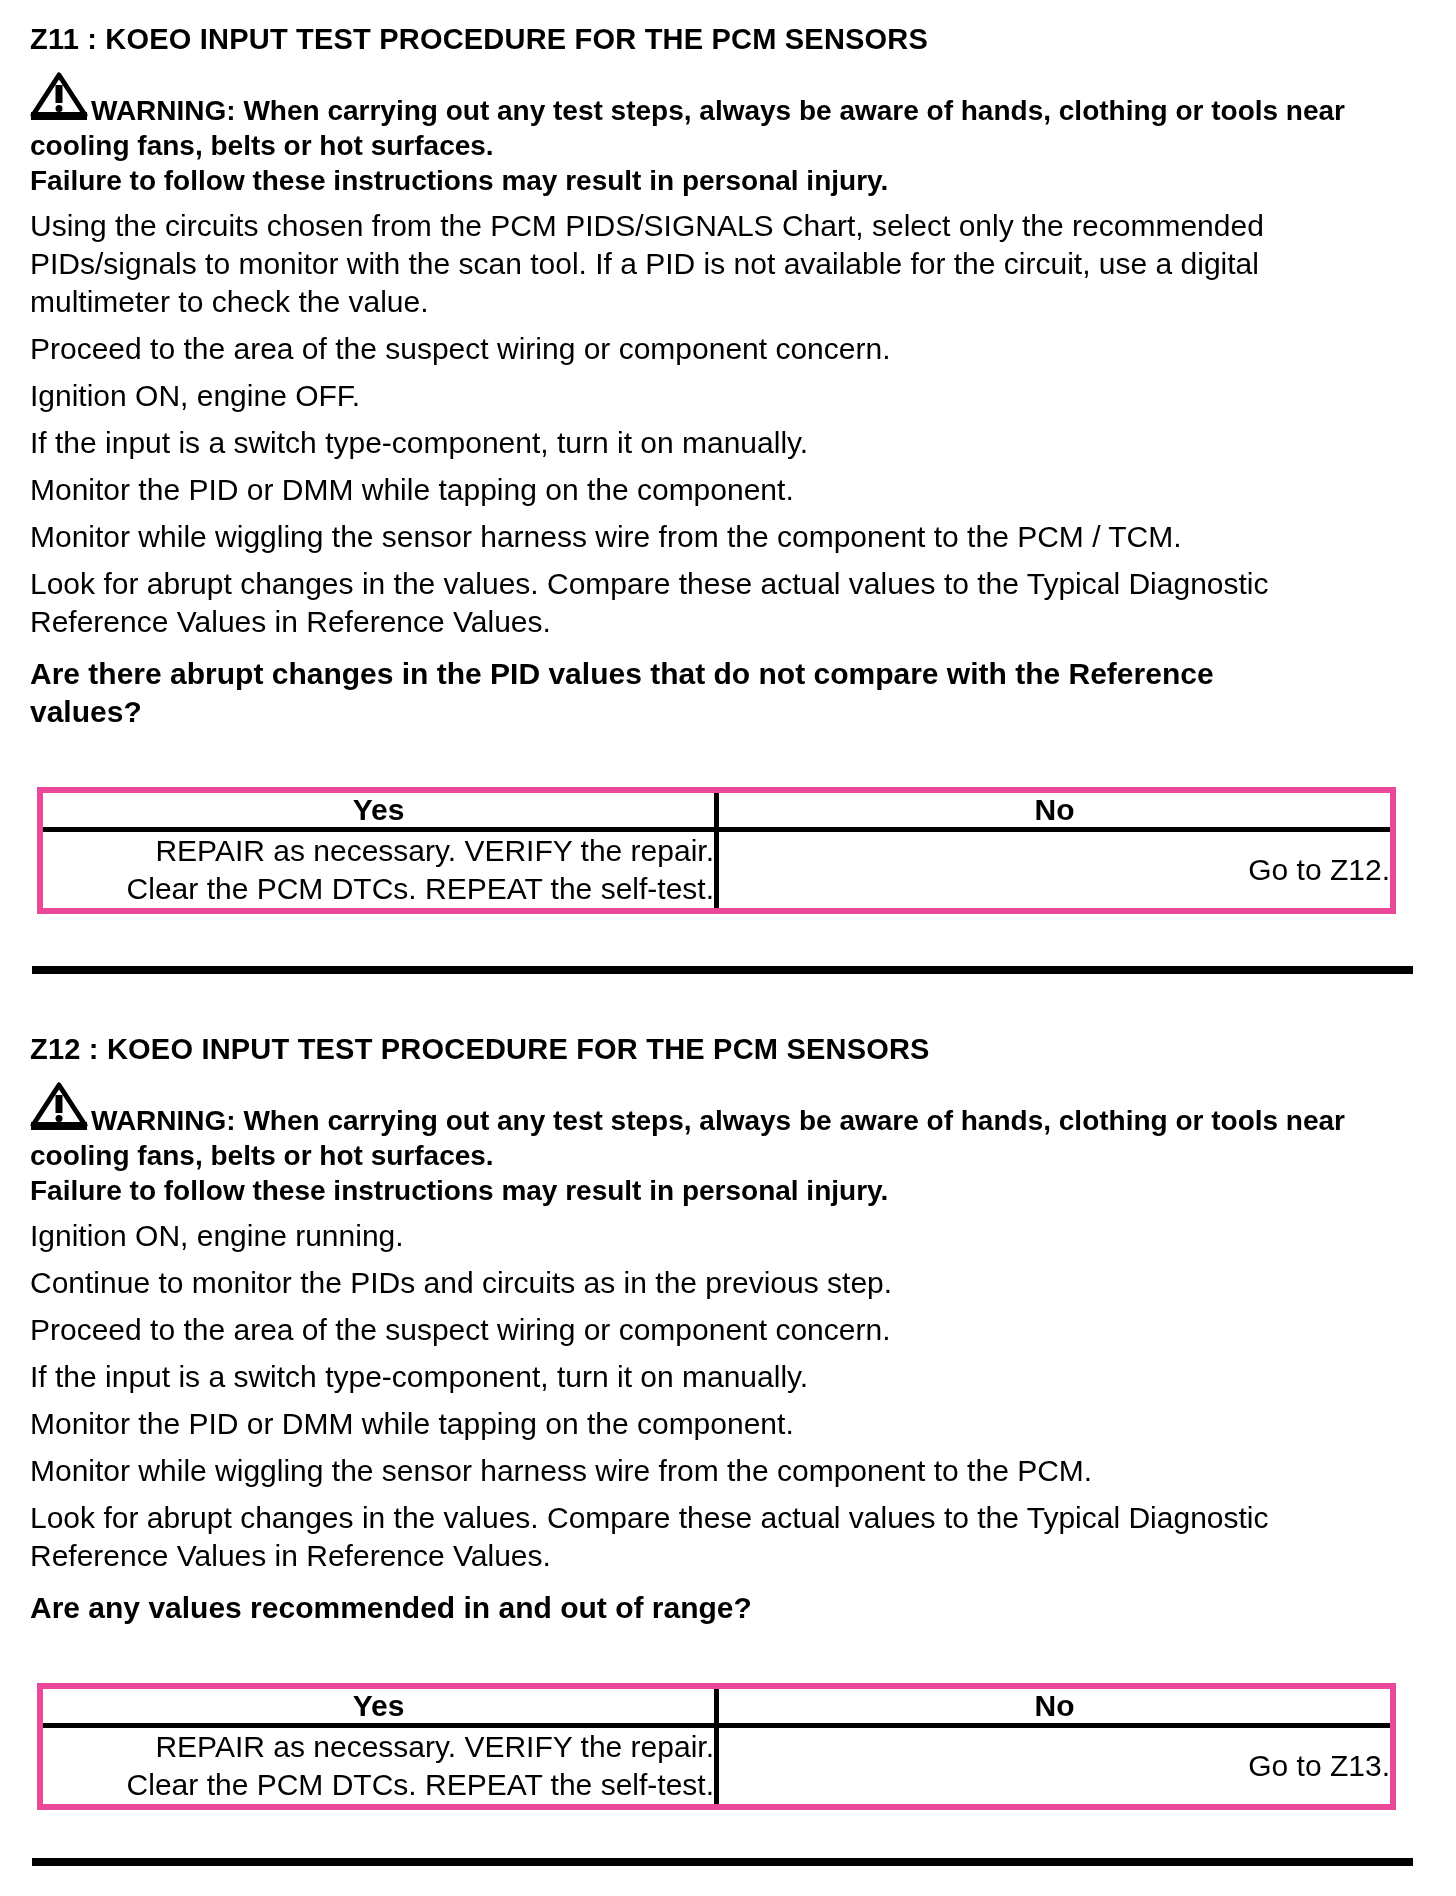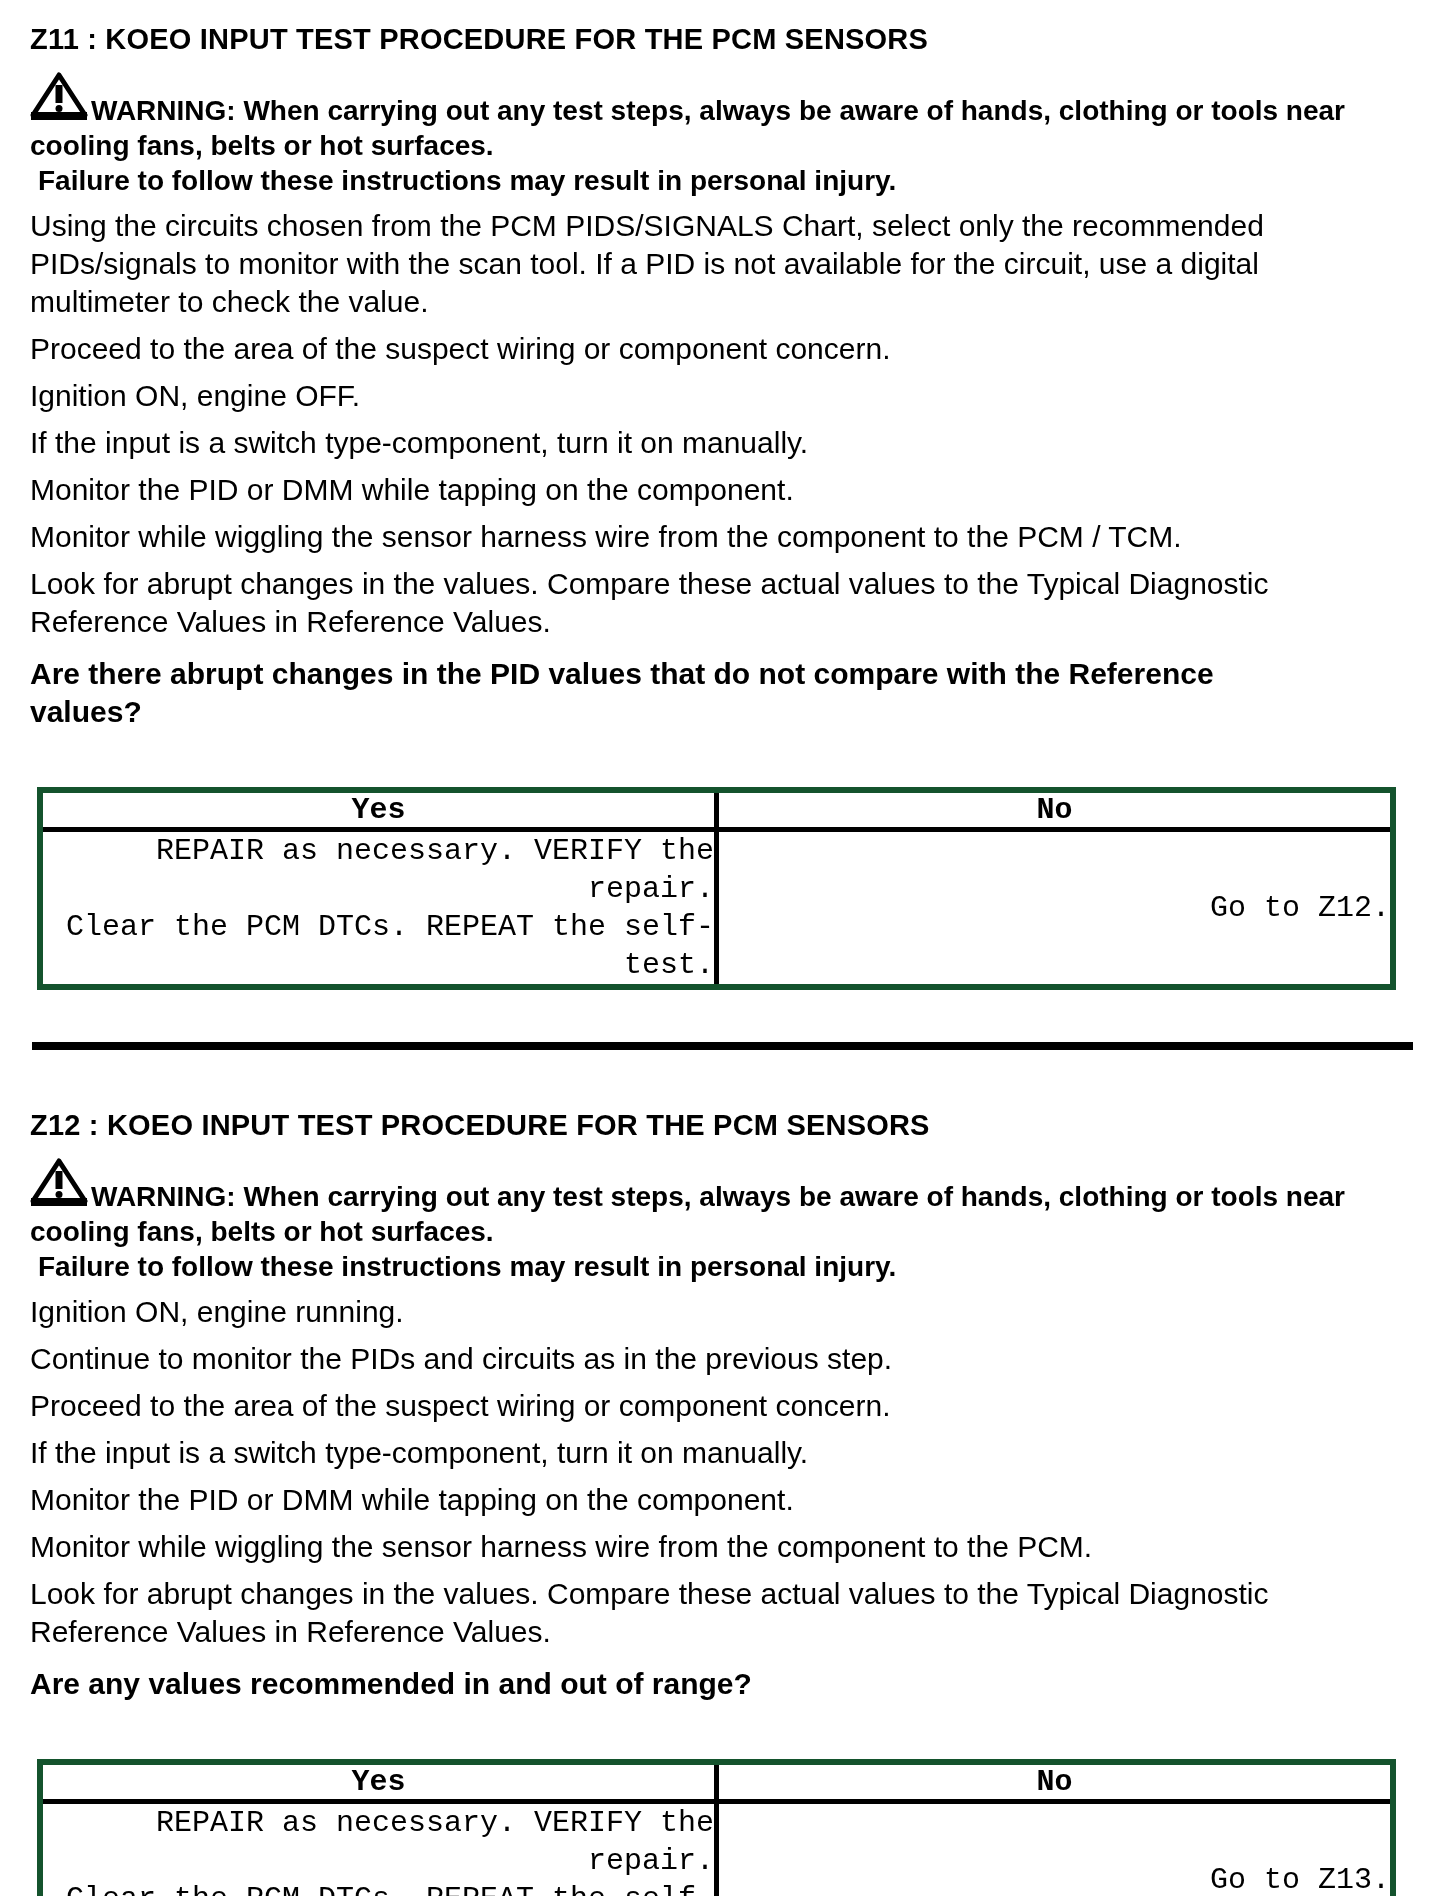--- a/index.html
+++ b/index.html
@@ -37,42 +37,40 @@
   .warn-icon {
     display: inline-block;
     margin-right: 3px;
   }
   .warning-text {
     white-space: pre-line;
   }
   .warning-failure {
     font-weight: bold;
     white-space: pre-line;
-    margin-left: 8px;
   }
   .para {
     margin: 9px 0 0 0;
     font-size: 30px;
     line-height: 38px;
     white-space: pre-line;
   }
   .question {
     margin-top: 14px;
     font-size: 30px;
     font-weight: bold;
     line-height: 38px;
     white-space: pre-line;
   }
   .decision-table {
     width: 1359px;
     margin: 56px 0 0 7px;
     border-collapse: collapse;
     table-layout: fixed;
-    border: 6px solid #14532d;
-    font-family: Liberation Mono, monospace;
+    border: 6px solid #ec4899;
   }
   .decision-table th,
   .decision-table td {
     border: 5px solid #000000;
     font-size: 30px;
     padding: 0;
   }
   .decision-table th {
     font-weight: bold;
     text-align: center;

